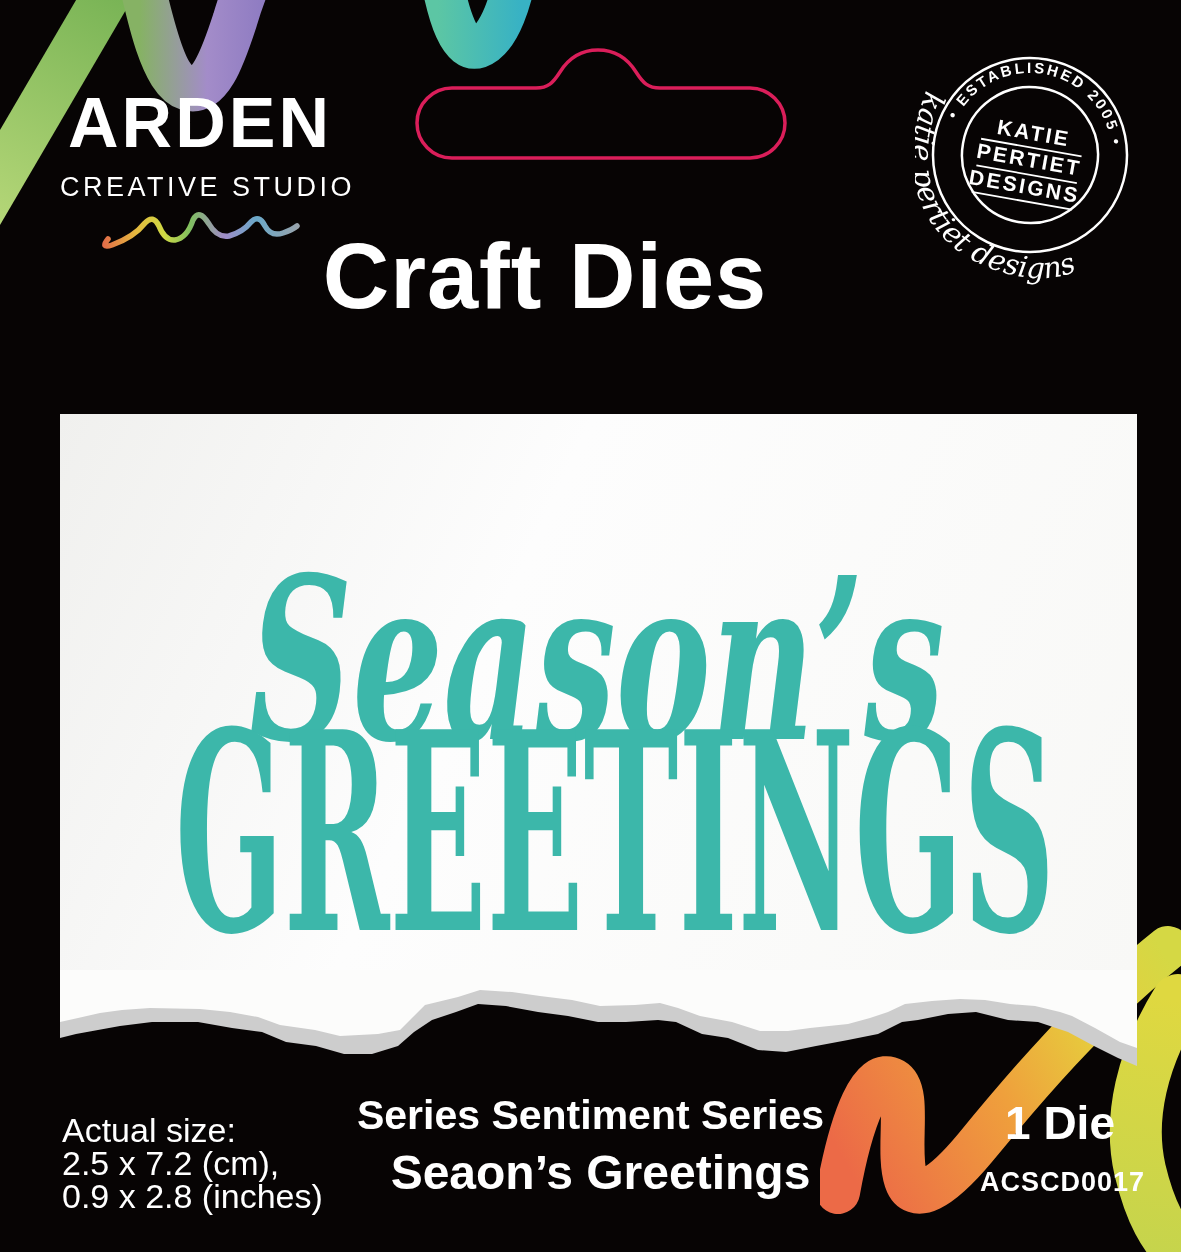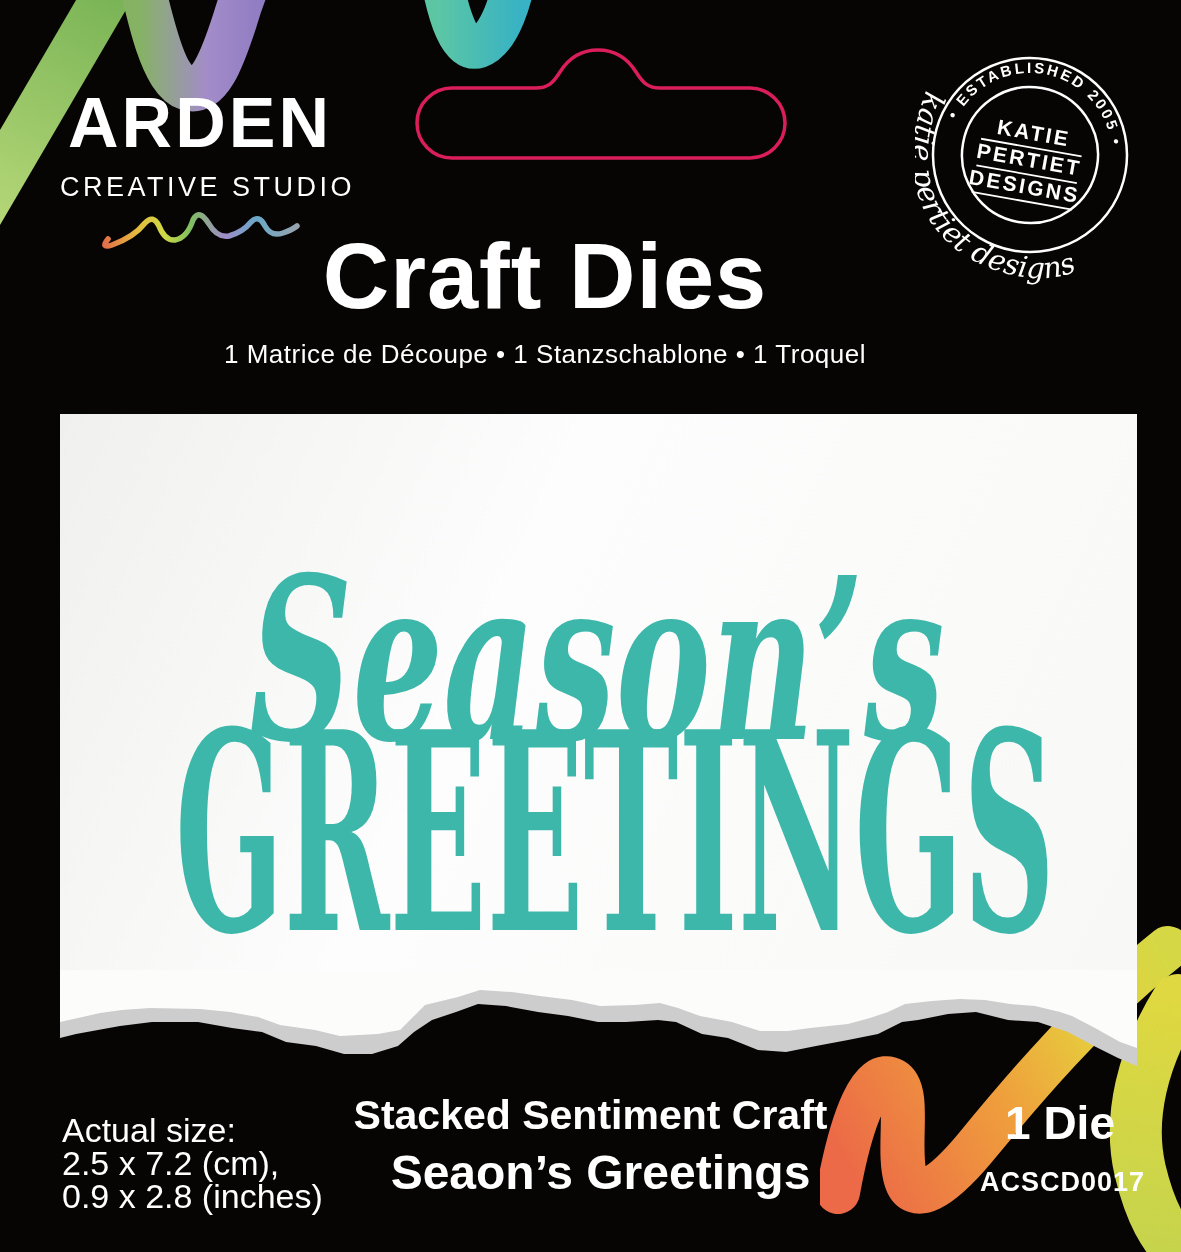--- a/index.html
+++ b/index.html
@@ -134,21 +134,20 @@
     <text x="115" y="149" font-size="21" font-weight="bold" letter-spacing="2.5" text-anchor="middle">DESIGNS</text>
     <line x1="64" y1="156.5" x2="166" y2="156.5" stroke="#fff" stroke-width="1.8"></line>
     <text font-size="29" font-style="italic" font-family="DejaVu Serif, serif">
       <textPath href="#arcScript" startOffset="2">katie pertiet designs</textPath>
     </text>
   </g>
 </svg>
 
 <div class="abs title-wrap">
   <div class="title">Craft Dies</div>
-  <div class="subtitle">1 Matrice de Découpe • 1 Stanzschablone • 1 Troquel</div>
 </div>
 
 <div class="abs card">
   <div class="card-body"></div>
 
   <svg id="die-art" width="1077" height="476" viewBox="0 0 1077 476">
     <text x="537" y="245" text-anchor="middle" font-family="DejaVu Serif, serif" font-style="italic" font-weight="bold" font-size="225" textLength="695" lengthAdjust="spacingAndGlyphs" fill="#3cb7aa">Season’s</text>
     <g transform="translate(555 436) scale(1 1.45)">
       <text x="0" y="0" text-anchor="middle" font-family="DejaVu Serif, serif" font-weight="bold" font-size="190" textLength="880" lengthAdjust="spacingAndGlyphs" fill="#3cb7aa">GREETINGS</text>
     </g>
@@ -168,20 +167,20 @@
   </svg>
 </div>
 
 <div class="abs actual-size">
   <div>Actual size:</div>
   <div>2.5 x 7.2 (cm),</div>
   <div>0.9 x 2.8 (inches)</div>
 </div>
 
 <div class="abs footer-center">
-  <div class="footer-series">Stacked Sentiment Craft</div>
+  <div class="footer-series">Series Sentiment Series</div>
   <div class="footer-product">Seaon’s Greetings</div>
 </div>
 
 <div class="abs footer-right">
   <div class="footer-qty">1 Die</div>
   <div class="footer-sku">ACSCD0017</div>
 </div>
 
 </body></html>

